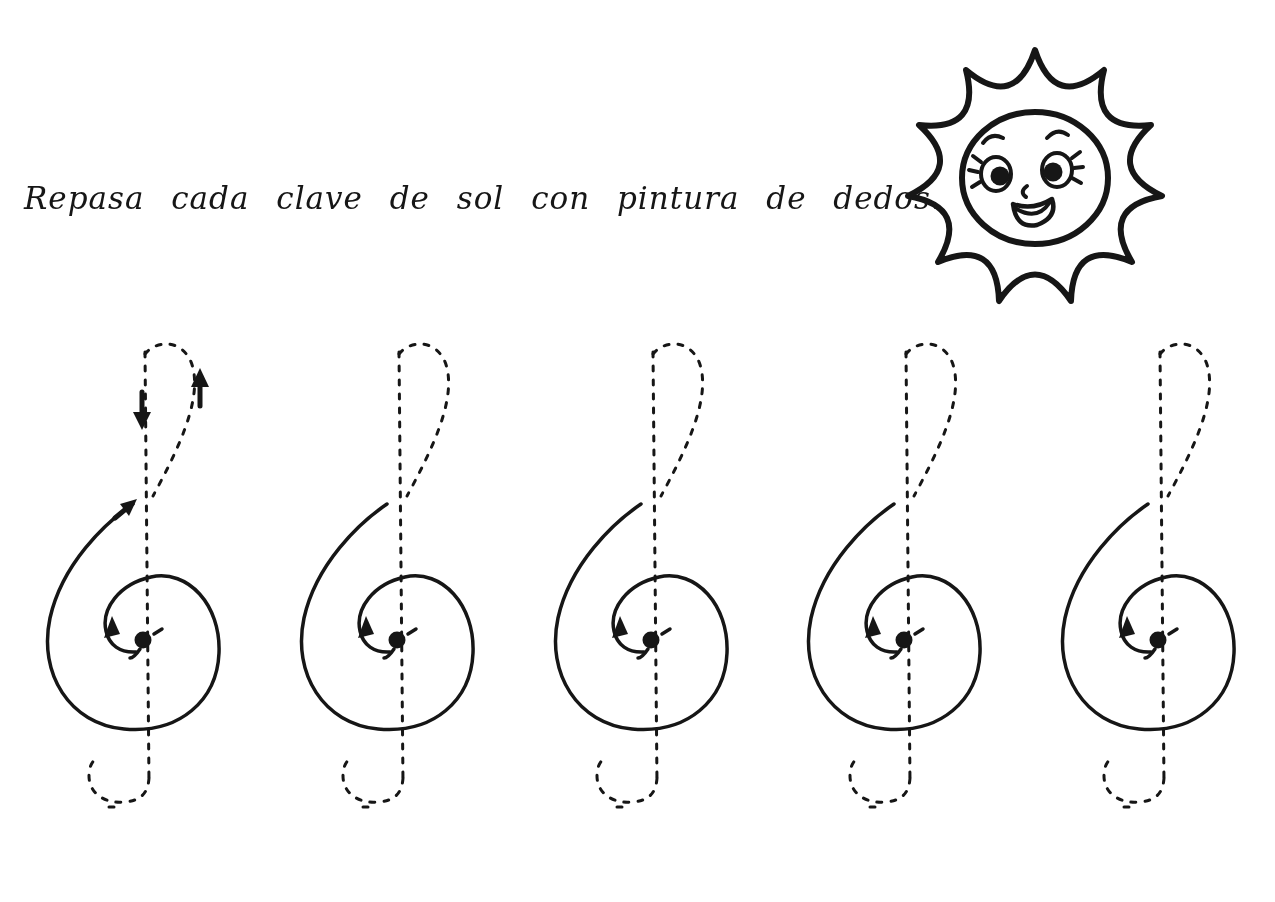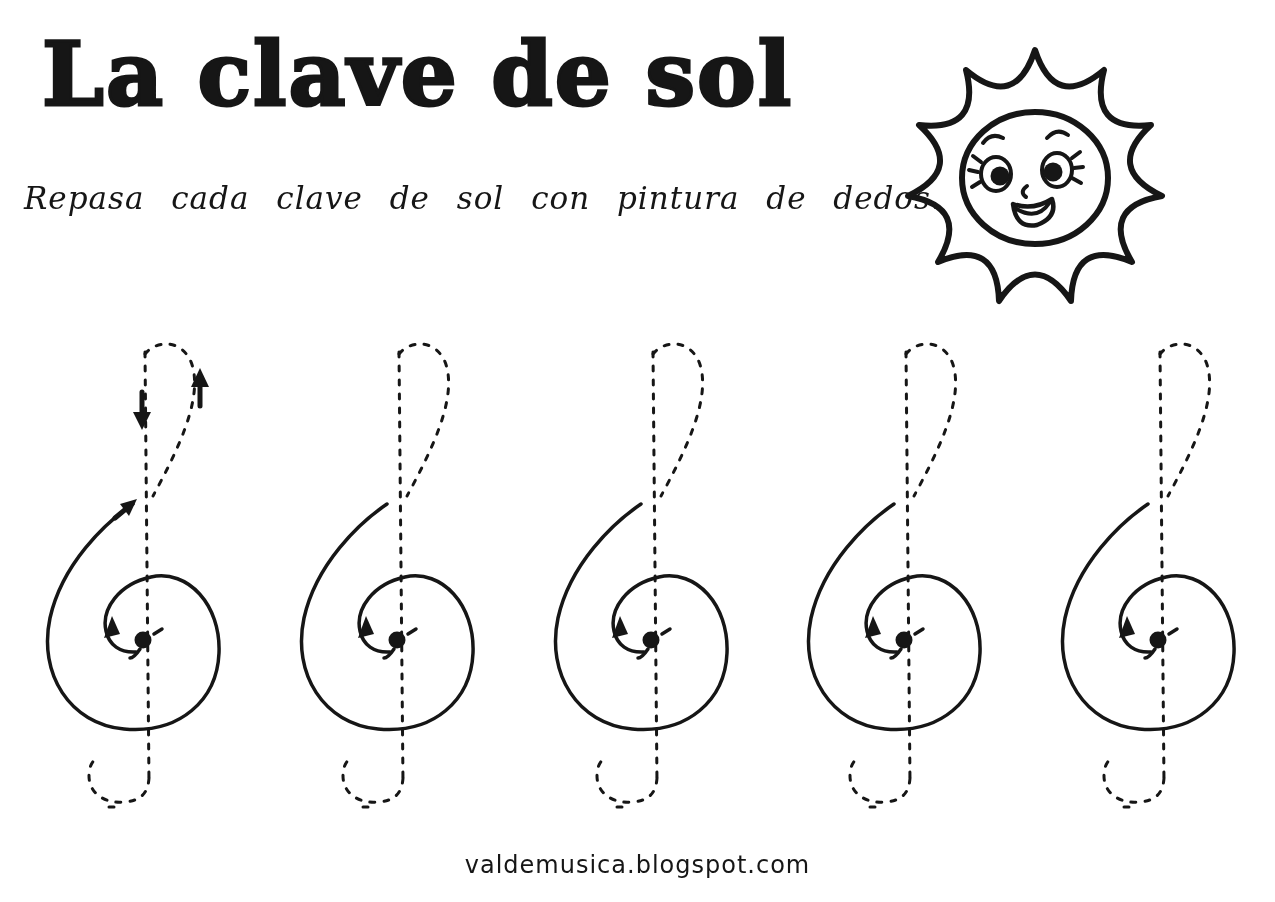--- a/index.html
+++ b/index.html
@@ -46,21 +46,20 @@
     position:absolute; left:0; top:851px; width:100%;
     text-align:center; font-family:"DejaVu Sans", sans-serif;
     font-size:24px; letter-spacing:1px; font-weight:500;
   }
 </style>
 </head>
 <body>
 
 <div class="page">
 
-  <h1 class="title">La clave de sol</h1>
 
   <p class="instructions">Repasa cada clave de sol con pintura de dedos.</p>
 
   <div class="sun">
     <svg viewBox="0 0 302 312">
       <path class="sun-line" d="M150,40 Q170,101 219,60 Q203,122 266,115 Q219,158 277,186 Q214,197 247,252 Q188,227 186,291 Q150,238 114,291 Q112,227 53,252 Q86,197 23,186 Q81,158 34,115 Q97,122 81,60 Q130,101 150,40 Z"></path>
       <ellipse class="sun-line" cx="150" cy="168" rx="73" ry="66"></ellipse>
       <g>
         <path class="sun-thin" d="M98,133 Q106,122 118,128"></path>
         <path class="sun-thin" d="M162,128 Q172,117 183,125"></path>
@@ -190,14 +189,13 @@
         <circle class="fill" cx="123" cy="302" r="8.5"></circle>
         <path class="solid" d="M120,311 C116,317 112,320 110,320"></path>
         <path class="solid" d="M134,296 L142,291"></path>
       </g>
       <polygon class="fill" points="84,300 92,278 100,296"></polygon>
 
     </svg>
   </div>
 </div>
 
-  <div class="footer">valdemusica.blogspot.com</div>
 </div>
 
 </body></html>

